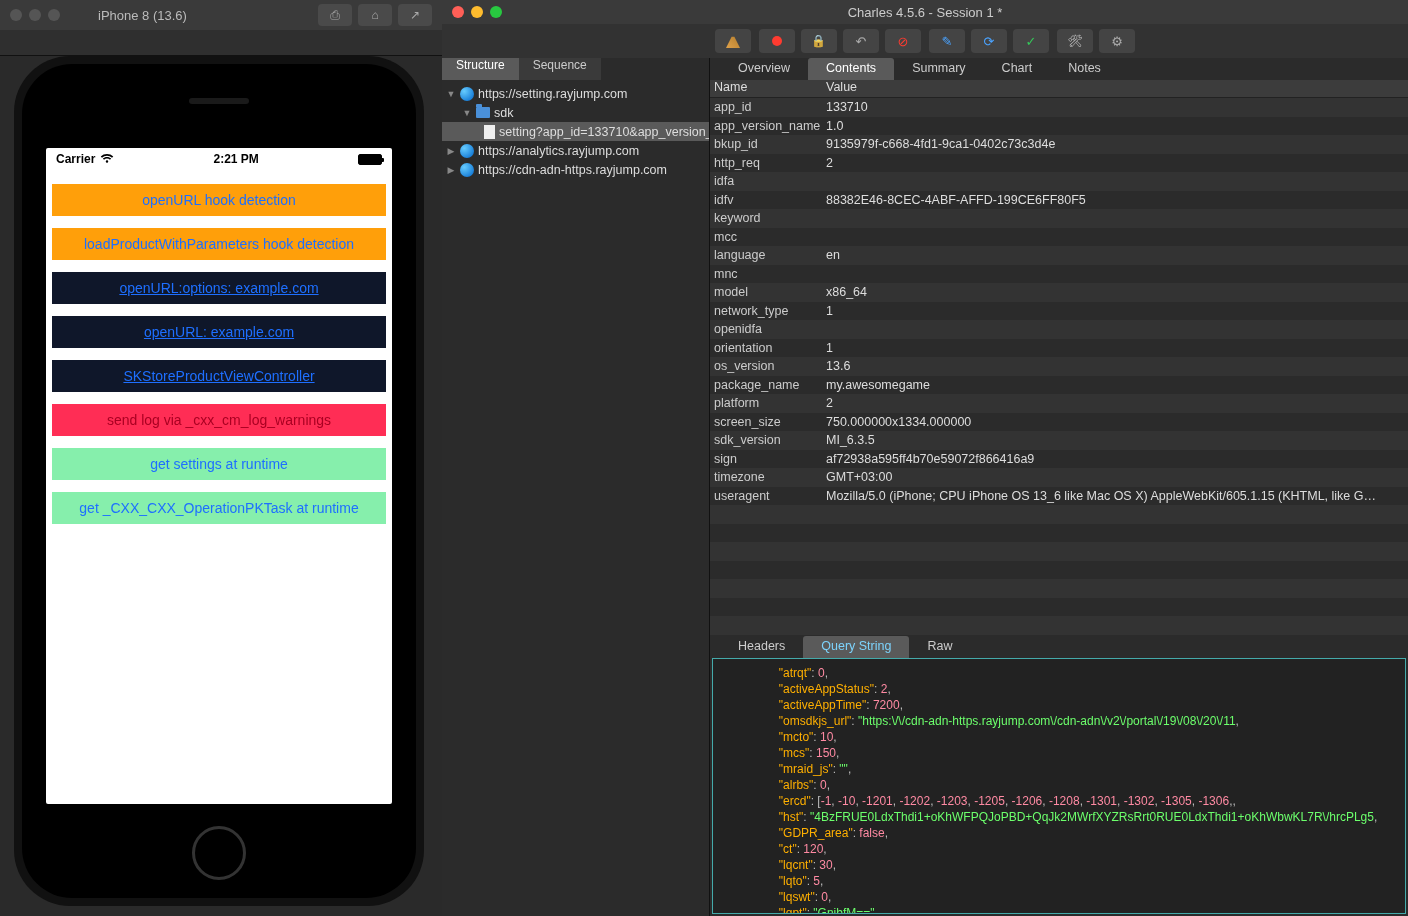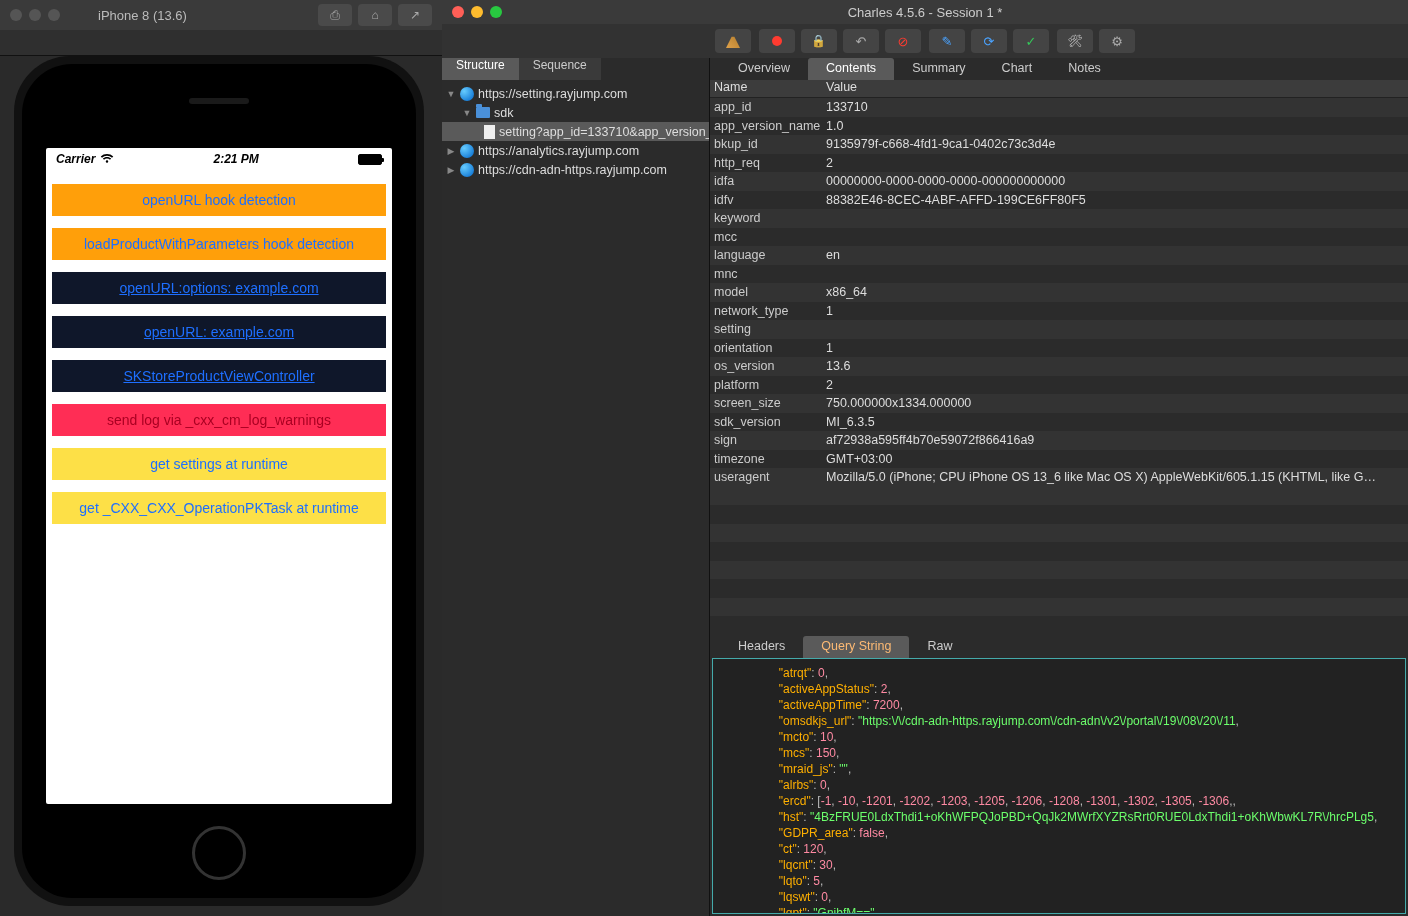--- a/index.html
+++ b/index.html
@@ -15,33 +15,33 @@
 .xcode-toolbtns .btn { width:34px; height:22px; background:#4a4a4a; border-radius:4px; display:flex; align-items:center; justify-content:center; color:#aaa; font-size:12px; }
 
 .xcode-strip { height:26px; background:#2f2f2f; border-bottom:1px solid #111; }
 
 .simulator { position:absolute; left:14px; top:56px; width:410px; height:850px; background:#111; border-radius:56px; padding:8px; }
 .simulator-inner { width:100%; height:100%; background:#000; border-radius:50px; position:relative; }
 .speaker { position:absolute; top:34px; left:50%; transform:translateX(-50%); width:60px; height:6px; background:#1a1a1a; border-radius:3px; }
 .homebtn { position:absolute; bottom:18px; left:50%; transform:translateX(-50%); width:54px; height:54px; border:3px solid #333; border-radius:50%; }
 
 .screen { position:absolute; top:84px; left:24px; right:24px; bottom:94px; background:#fff; border-radius:2px; overflow:hidden; }
-.statusbar { height:22px; display:flex; align-items:center; justify-content:space-between; padding:0 10px; font-size:12px; color:#000; font-weight:600;font-style:italic; }
+.statusbar { height:22px; display:flex; align-items:center; justify-content:space-between; padding:0 10px; font-size:12px; color:#000; font-weight:600; }
 .statusbar .carrier { display:flex; align-items:center; gap:5px; }
 .wifi-icon { width:14px; height:10px; }
 .battery { width:24px; height:11px; border:1px solid #000; border-radius:2px; position:relative; }
 .battery::after { content:""; position:absolute; right:-3px; top:3px; width:2px; height:4px; background:#000; border-radius:0 1px 1px 0;}
 .battery-fill { background:#000; width:100%; height:100%; }
 
 .app-content { padding:14px 6px; display:flex; flex-direction:column; gap:12px; }
 .app-btn { height:32px; display:flex; align-items:center; justify-content:center; font-size:14px; color:#1e6fff; }
 .orange { background:#ff9f0a; }
 .green  { background:#0f172a;text-decoration:underline; }
 .pink   { background:#ff2d55; color:#a02; }
-.blue   { background:#fde047; }
+.blue   { background:#86efac; }
 
 
 .right-pane { position:absolute; left:442px; top:0; right:0; height:916px; background:#2b2b2b; display:flex; flex-direction:column; }
 .charles-titlebar { height:24px; background:#3a3a3a; display:flex; align-items:center; padding:0 10px; position:relative; }
 .charles-titlebar .traffic span:nth-child(1){background:#ff5f57;}
 .charles-titlebar .traffic span:nth-child(2){background:#febc2e;}
 .charles-titlebar .traffic span:nth-child(3){background:#28c840;}
 .charles-title { position:absolute; left:0; right:0; text-align:center; color:#ccc; font-size:13px; pointer-events:none;}
 
 .charles-toolbar { height:34px; background:#323232; display:flex; align-items:center; padding:0 10px; gap:8px; justify-content:center; }
@@ -85,21 +85,21 @@
 .kv-header { display:flex; background:#3c3c3c; color:#ddd; height:18px; border-bottom:1px solid #222;}
 .kv-header .c1{width:112px; padding-left:4px;} .kv-header .c2{flex:1; padding-left:4px;}
 .kv-row { display:flex; height:18.5px; align-items:center; }
 .kv-row:nth-child(odd){background:#333;}
 .kv-row:nth-child(even){background:#2b2b2b;}
 .kv-row .c1{width:112px; padding-left:4px; color:#ccc; overflow:hidden; white-space:nowrap;}
 .kv-row .c2{flex:1; padding-left:4px; color:#ddd; overflow:hidden; white-space:nowrap; text-overflow:ellipsis;}
 
 .bottom-tabs { display:flex; height:22px; font-size:12.5px; background:#2b2b2b; padding-left:10px; margin-top:auto;}
 .bottom-tabs .tab { padding:3px 18px; color:#ccc; cursor:pointer;}
-.bottom-tabs .tab.active { background:#5a5a5a; color:#fdba74; border-radius:3px 3px 0 0;}
+.bottom-tabs .tab.active { background:#5a5a5a; color:#7dd3fc; border-radius:3px 3px 0 0;}
 
 .json-view { height:256px; background:#222; border:1px solid #4aa; margin:0 2px 2px 2px; padding:6px 8px; font-family:Menlo,Consolas,monospace; font-size:12px; line-height:16px; overflow:hidden; white-space:pre; color:#ddd;}
 .k{color:#ffb000;} .s{color:#6cff6c;} .n{color:#ff8aa3;} .b{color:#ff8aa3;} .p{color:#bbb;}
 </style>
 </head>
 <body>
 
 <div class="left-pane">
   <div class="xcode-titlebar">
     <div class="traffic">
@@ -241,21 +241,20 @@
             <div class="kv-row">
               <div class="c1">bkup_id</div>
               <div class="c2">9135979f-c668-4fd1-9ca1-0402c73c3d4e</div>
             </div>
             <div class="kv-row">
               <div class="c1">http_req</div>
               <div class="c2">2</div>
             </div>
             <div class="kv-row">
               <div class="c1">idfa</div>
-              <div class="c2">00000000-0000-0000-0000-000000000000</div>
             </div>
             <div class="kv-row">
               <div class="c1">idfv</div>
               <div class="c2">88382E46-8CEC-4ABF-AFFD-199CE6FF80F5</div>
             </div>
             <div class="kv-row">
               <div class="c1">keyword</div>
               <div class="c2"></div>
             </div>
             <div class="kv-row">
@@ -272,30 +271,34 @@
             </div>
             <div class="kv-row">
               <div class="c1">model</div>
               <div class="c2">x86_64</div>
             </div>
             <div class="kv-row">
               <div class="c1">network_type</div>
               <div class="c2">1</div>
             </div>
             <div class="kv-row">
-              <div class="c1">setting</div>
+              <div class="c1">openidfa</div>
               <div class="c2"></div>
             </div>
             <div class="kv-row">
               <div class="c1">orientation</div>
               <div class="c2">1</div>
             </div>
             <div class="kv-row">
               <div class="c1">os_version</div>
               <div class="c2">13.6</div>
+            </div>
+            <div class="kv-row">
+              <div class="c1">package_name</div>
+              <div class="c2">my.awesomegame</div>
             </div>
             <div class="kv-row">
               <div class="c1">platform</div>
               <div class="c2">2</div>
             </div>
             <div class="kv-row">
               <div class="c1">screen_size</div>
               <div class="c2">750.000000x1334.000000</div>
             </div>
             <div class="kv-row">

